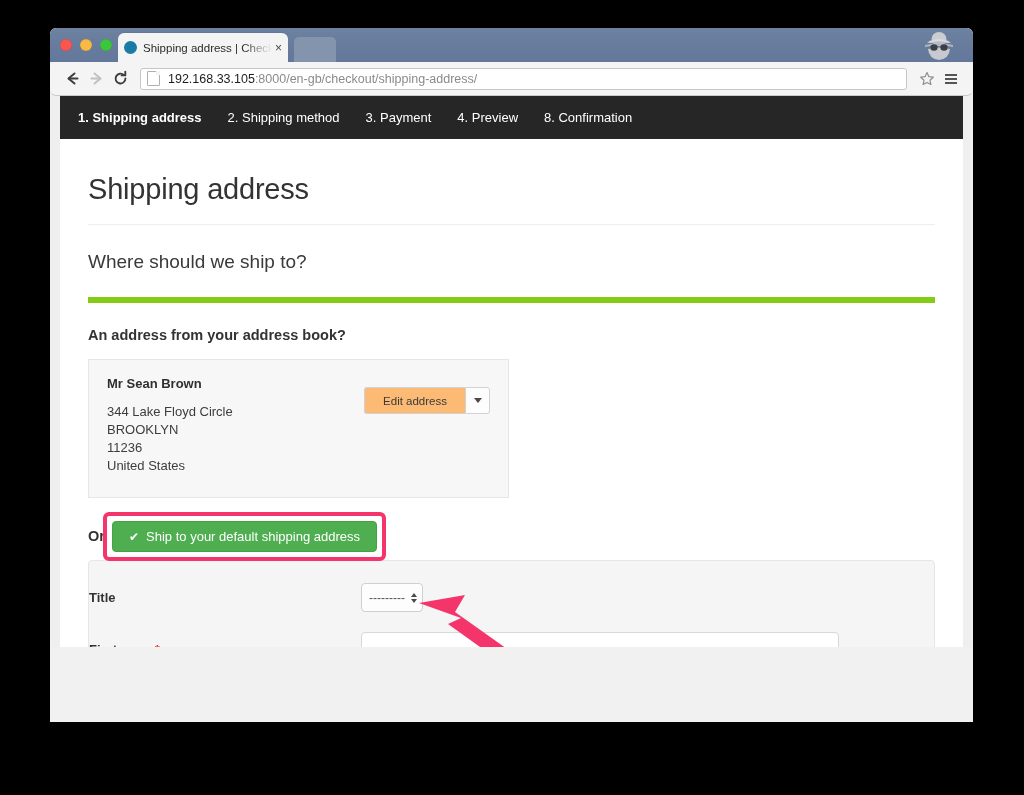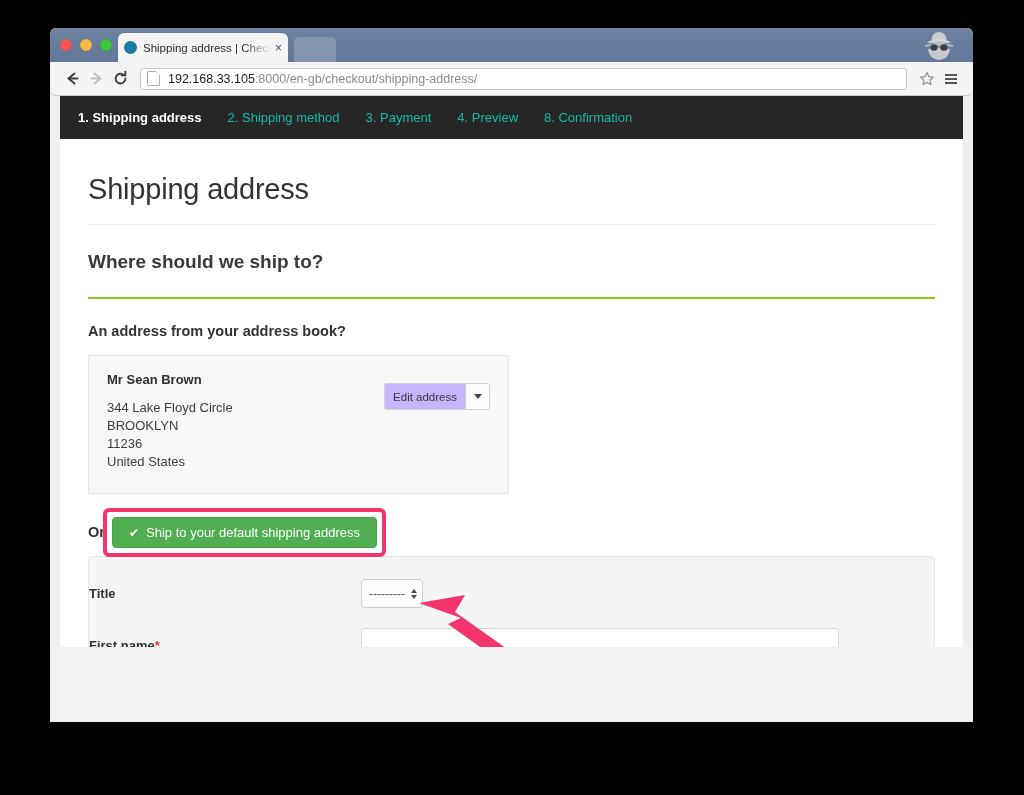--- a/index.html
+++ b/index.html
@@ -194,21 +194,21 @@
     height: 43px;
     background: #262626;
     display: flex;
     align-items: center;
     padding-left: 18px;
     box-sizing: border-box;
     gap: 26px;
   }
   .step {
     font-size: 13px;
-    color: #14b8a6;
+    color: #ffffff;
     white-space: nowrap;
     cursor: pointer;
   }
   .step.active {
     color: #ffffff;
     font-weight: bold;
   }
 
   
   #content {
@@ -219,24 +219,24 @@
     font-weight: normal;
     color: #333;
     margin: 34px 0 0 0;
     padding-bottom: 18px;
     border-bottom: 1px solid #eeeeee;
     letter-spacing: -0.2px;
   }
   #subheading {
     font-size: 19px;
     color: #3a3a3a;
-    font-weight: bold;
+    font-weight: normal;
     margin: 0;
     padding: 26px 0 24px 0;
-    border-bottom: 2px solid #84cc16;
+    border-bottom: 6px solid #84cc16;
   }
   .section-heading {
     font-size: 14.5px;
     font-weight: bold;
     color: #333;
     margin: 0;
     padding: 24px 0 16px 0;
   }
 
   
@@ -261,27 +261,27 @@
     line-height: 18px;
   }
   #edit-address-group {
     position: absolute;
     right: 18px;
     top: 27px;
     display: flex;
     height: 27px;
   }
   #edit-address-button {
-    background: #c4b5fd;
+    background: #fdba74;
     border: 1px solid #d2d2d2;
     border-right: none;
     border-radius: 3px 0 0 3px;
     font-size: 11.5px;
     color: #3a3a3a;
-    padding: 0 8px;
+    padding: 0 18px;
     display: flex;
     align-items: center;
     cursor: pointer;
   }
   #edit-address-caret {
     background: #fdfdfd;
     border: 1px solid #d2d2d2;
     border-radius: 0 3px 3px 0;
     width: 23px;
     display: flex;

